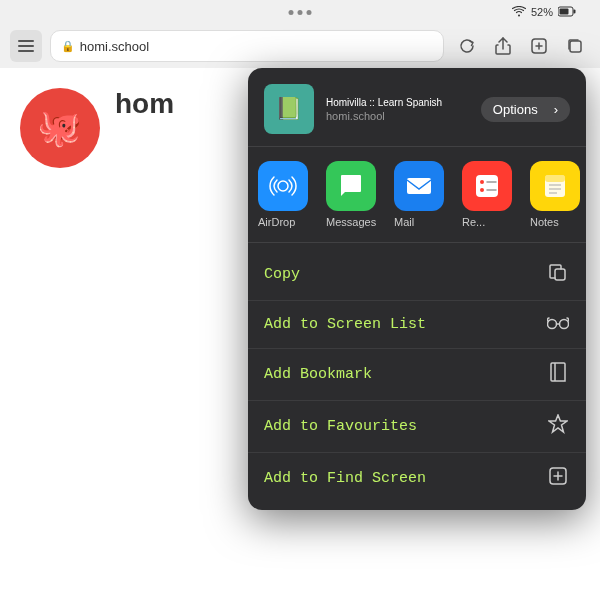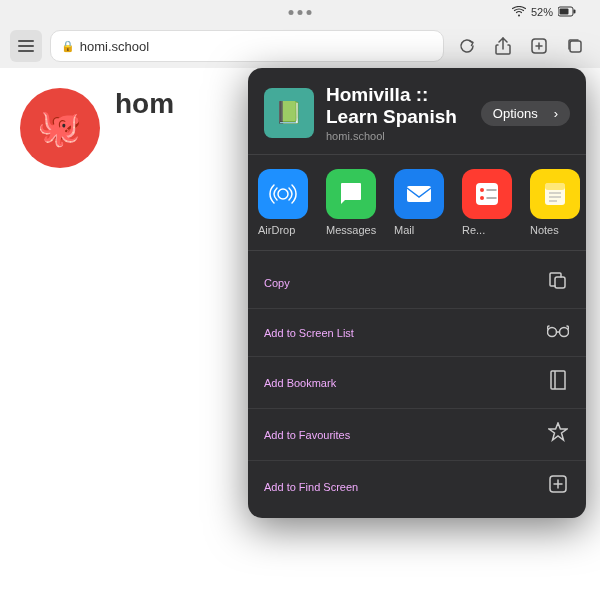--- a/index.html
+++ b/index.html
@@ -161,22 +161,22 @@
       display: flex;
       align-items: center;
       justify-content: center;
       font-size: 22px;
       flex-shrink: 0;
     }
     .share-info {
       flex: 1;
     }
     .share-site-title {
-      font-size: 19px;
-      font-weight: 700;
+      font-size: 10px;
+      font-weight: 400;
       color: white;
       margin-bottom: 2px;
     }
     .share-site-url {
       font-size: 11px;
       color: #999;
     }
     .options-btn {
       background: #48484a;
       border-radius: 20px;
@@ -232,22 +232,23 @@
       display: flex;
       align-items: center;
       justify-content: space-between;
       padding: 13px 16px;
       border-bottom: 1px solid rgba(255,255,255,0.08);
     }
     .action-item:last-child {
       border-bottom: none;
     }
     .action-label {
-      font-size: 11px;
-      color: #f0abfc;
+      font-size: 15px;
+      color: #bef264;
+      font-family: Liberation Mono, monospace;
     }
     .action-icon {
       font-size: 18px;
       color: #ccc;
       width: 24px;
       text-align: center;
     }
   </style>
 </head>
 <body>

